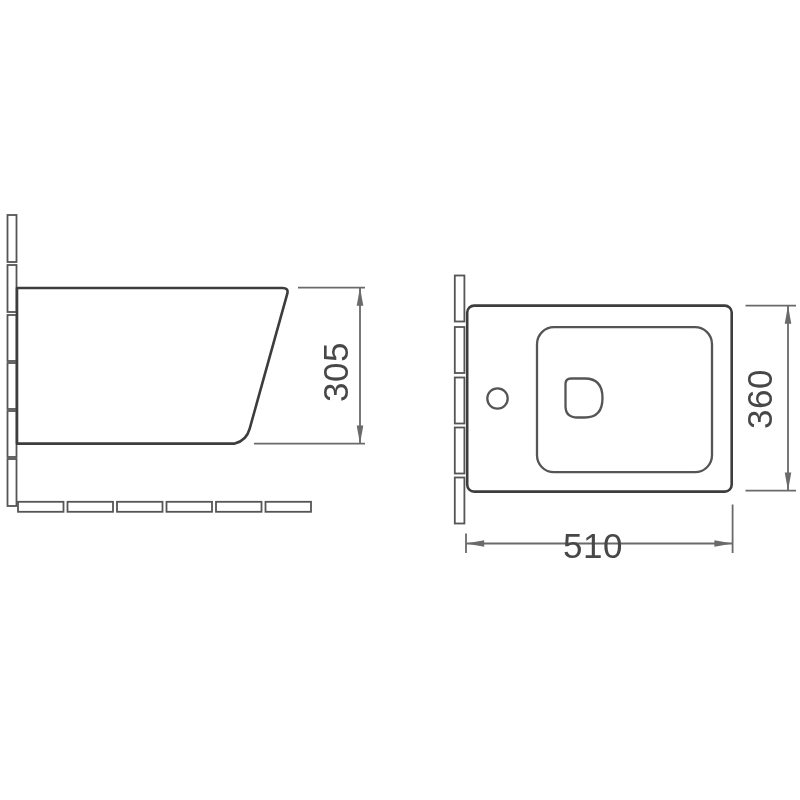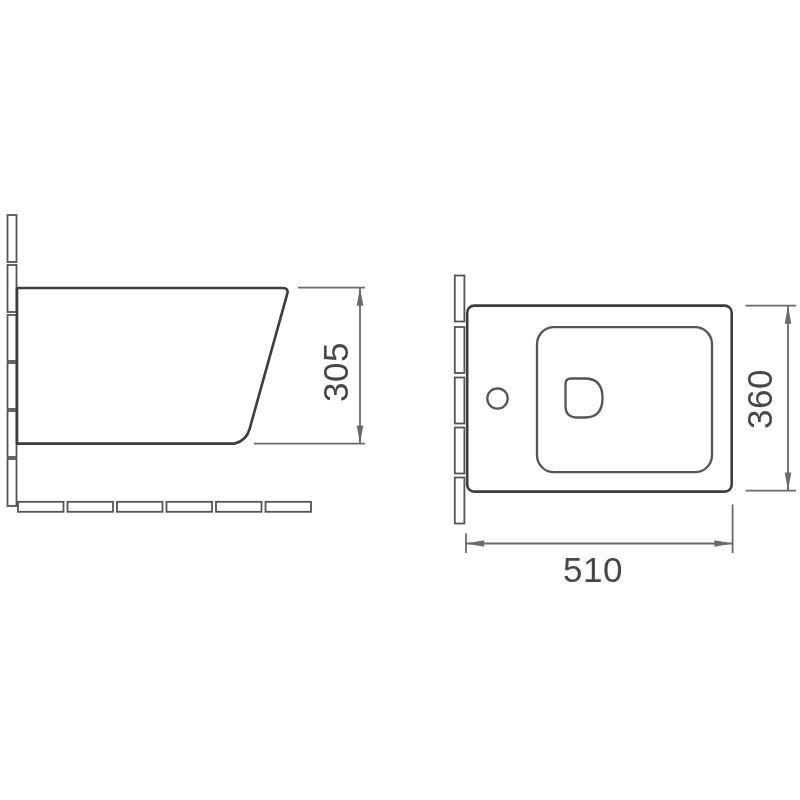--- a/index.html
+++ b/index.html
@@ -104,15 +104,15 @@
         <path class="arrowhead" d="M 466 543.5 L 484.2 540.2 L 484.2 546.8 Z"></path>
         <path class="arrowhead" d="M 732.6 543.5 L 714.4 540.2 L 714.4 546.8 Z"></path>
       </g>
     </g>
   </svg>
 
   <div class="dim-label vertical" style="left:336px; top:372px;">305</div>
 
   <div class="dim-label vertical" style="left:760px; top:399px;">360</div>
 
-  <div class="dim-label" style="left:593px; top:570px;">510</div>
+  <div class="dim-label" style="left:593px; top:546px;">510</div>
 
 </div>
 
 </body></html>

